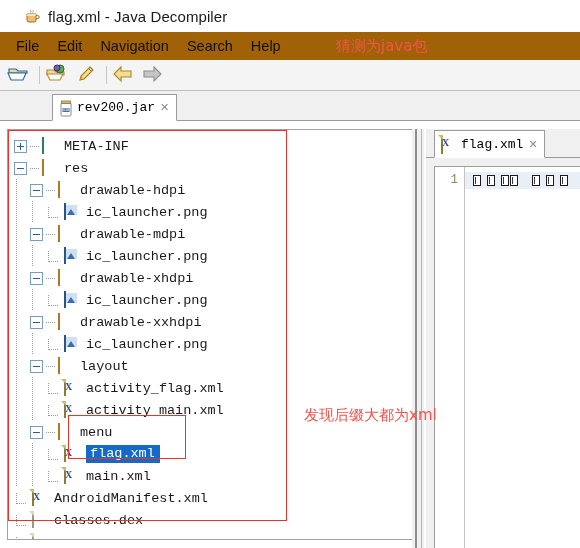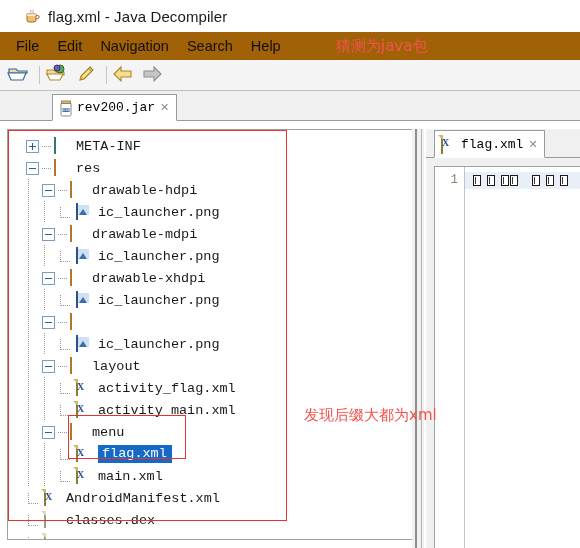--- a/index.html
+++ b/index.html
@@ -256,21 +256,20 @@
     padding: 5px 0 0 6px;
     font-family: "Liberation Mono", monospace;
     font-size: 13.5px;
     color: #1a1a1a;
   }
   .row {
     display: flex;
     align-items: center;
     height: 22px;
     white-space: nowrap;
-    margin-left: 12px;
   }
   .expander {
     width: 13px;
     height: 13px;
     border: 1px solid #7a9dbf;
     background: #ffffff;
     box-sizing: border-box;
     position: relative;
     flex: 0 0 auto;
     margin-right: 3px;
@@ -593,20 +592,21 @@
         <span class="label">ic_launcher.png</span>
       </div>
 
       <div class="row">
         <span class="vline"></span>
         <span class="expander"></span>
         <span class="dots"></span>
         <span class="icon">
           <span class="pkg orange"><span class="hline"></span><span class="vline2"></span><span class="hline2"></span></span>
         </span>
+        <span class="label">drawable-xxhdpi</span>
       </div>
       <div class="row">
         <span class="vline"></span>
         <span class="vline"></span>
         <span class="leafline"></span>
         <span class="icon"><span class="pngicon"></span></span>
         <span class="label">ic_launcher.png</span>
       </div>
 
       <div class="row">

